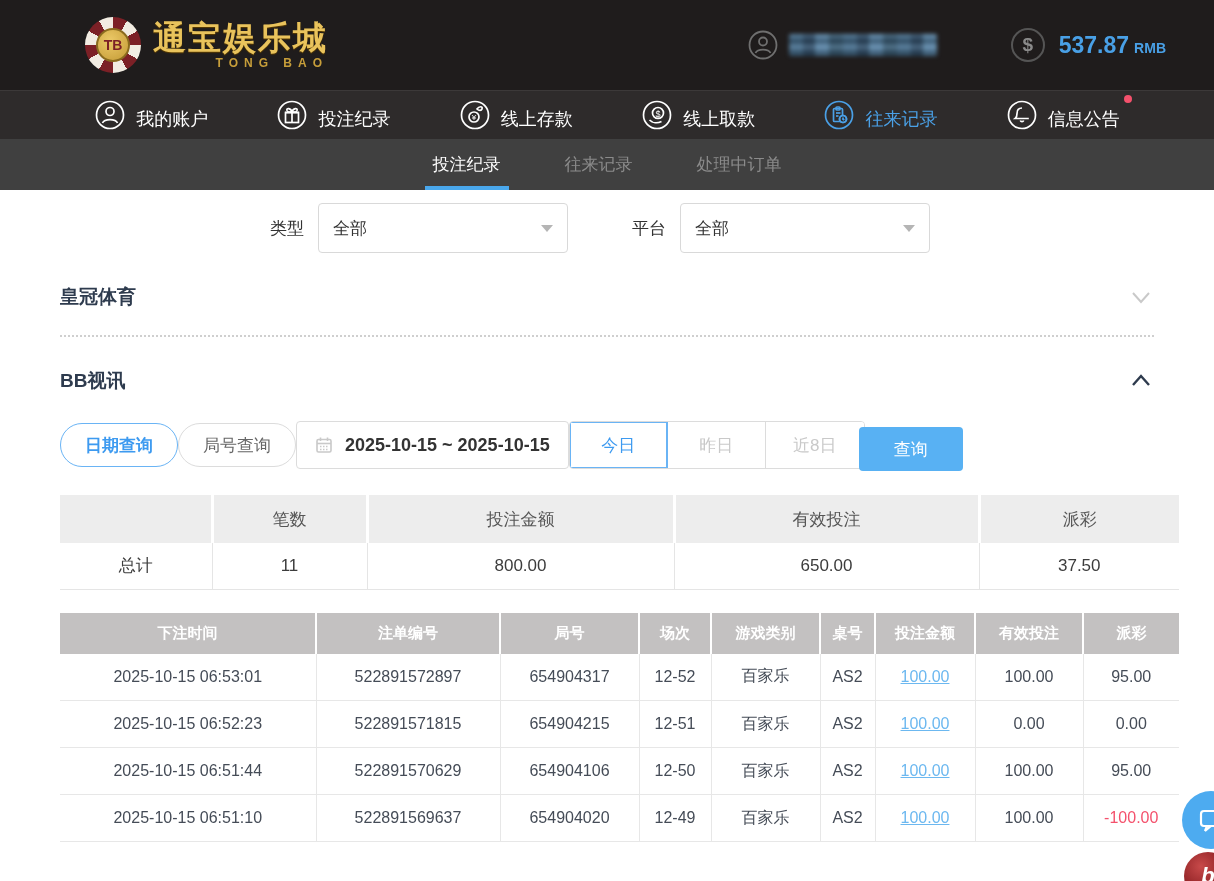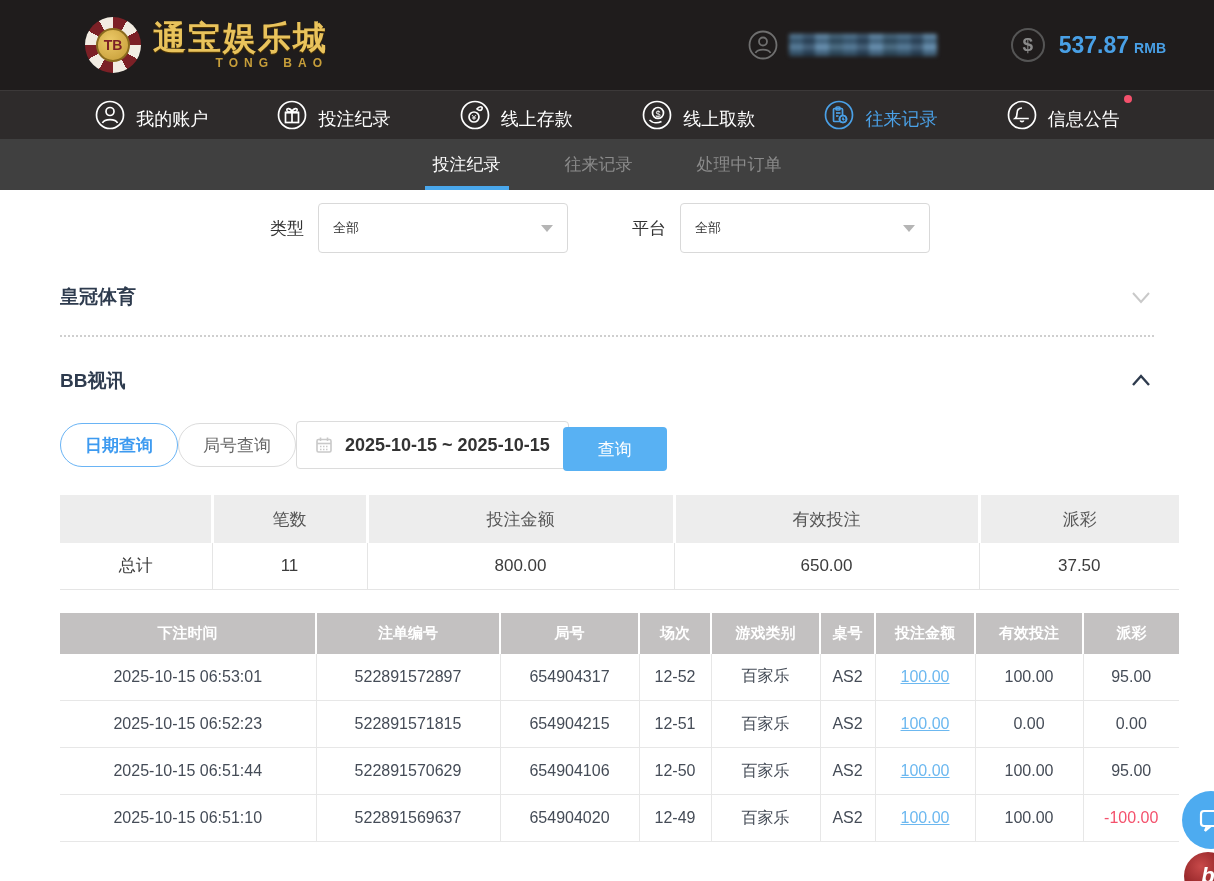--- a/index.html
+++ b/index.html
@@ -52,21 +52,21 @@
   .subtab.active { color:#fff; }
   .subtab.active::after { content:""; position:absolute; left:-4px; right:-4px; bottom:0;
     height:4px; background:#49a7ec; }
 
   
   .content { padding:0 60px; }
 
   .filter-row { display:flex; align-items:center; margin:13px 0 0 210px; height:50px; gap:14px; }
   .filter-label { font-size:17px; color:#333; }
   .select-box { width:250px; height:50px; border:1px solid #d9d9d9; border-radius:4px;
-    display:flex; align-items:center; padding:0 14px; font-size:13px; color:#333;
+    display:flex; align-items:center; padding:0 14px; font-size:17px; color:#333;
     justify-content:space-between; cursor:pointer; background:#fff; }
   .caret-down { width:0; height:0; border-left:6px solid transparent; border-right:6px solid transparent;
     border-top:7px solid #b5b5b5; }
   .filter-gap { width:36px; }
 
   .section-row { display:flex; align-items:center; justify-content:space-between;
     height:44px; margin-top:22px; }
   .section-title { font-size:19px; font-weight:bold; color:#2e3b4e; }
   .chev { width:26px; height:26px; cursor:pointer; }
   .chev svg { width:26px; height:26px; }
@@ -272,20 +272,25 @@
         <svg width="18" height="18" viewBox="0 0 18 18" fill="none" stroke="currentColor" stroke-width="1.6">
           <rect x="2" y="3.5" width="14" height="12.5" rx="1.5"></rect>
           <line x1="5.5" y1="1.5" x2="5.5" y2="5"></line>
             <line x1="12.5" y1="1.5" x2="12.5" y2="5"></line>
           <line x1="2" y1="7.5" x2="16" y2="7.5"></line>
           <line x1="5" y1="10.5" x2="13" y2="10.5" stroke-dasharray="1.5 1.5"></line>
           <line x1="5" y1="13.5" x2="13" y2="13.5" stroke-dasharray="1.5 1.5"></line>
         </svg>
       </span>
       <span class="date-text">2025-10-15 ~ 2025-10-15</span>
+    </div>
+    <div class="seg-group">
+      <div class="seg active">今日</div>
+      <div class="seg">昨日</div>
+      <div class="seg">近8日</div>
     </div>
     <button class="search-btn">查询</button>
   </div>
 
   <table class="summary-table">
     <thead>
       <tr>
         <th class="s-c0"></th>
         <th class="s-c1">笔数</th>
         <th class="s-c2">投注金额</th>

